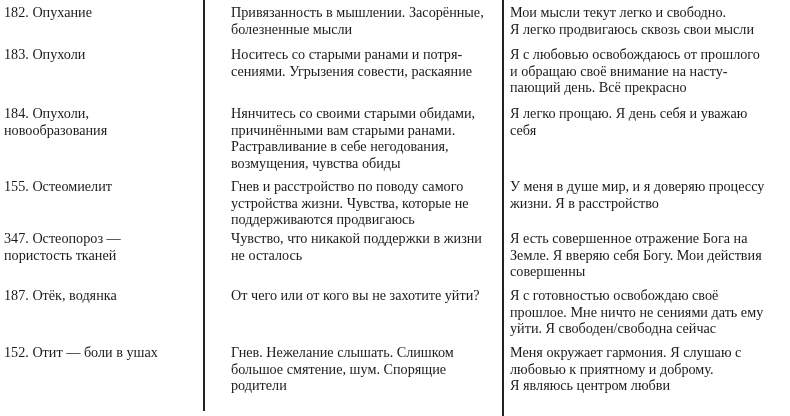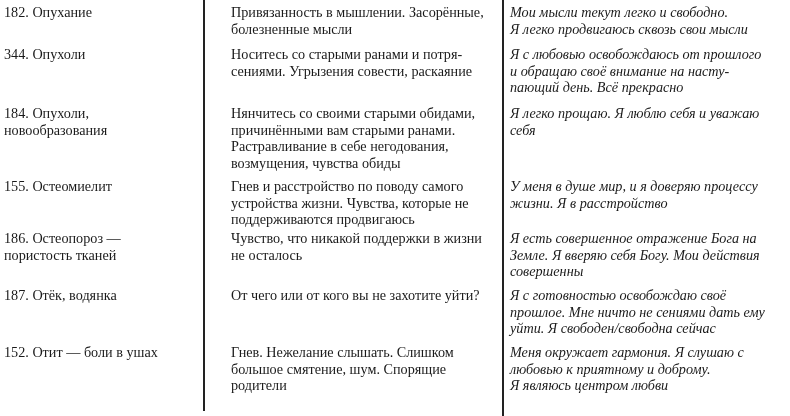--- a/index.html
+++ b/index.html
@@ -15,68 +15,68 @@
     .vline.a { left: 203px; height: 411px; }
     .vline.b { left: 502px; height: 416px; }
     .row { position: absolute; left: 0; width: 790px; }
     .cell {
       position: absolute; top: 0;
       font-size: 14.2px; line-height: 16.5px;
       white-space: pre-line;
     }
     .c1 { left: 4px; width: 195px; }
     .c2 { left: 211px; width: 288px; margin-left: 20px; }
-    .c3 { left: 510px; width: 280px; font-style: italic; }
+    .c3 { left: 510px; width: 280px; }
   </style>
 </head>
 <body>
 
 <div class="page">
   <div class="vline a"></div>
   <div class="vline b"></div>
 
   <div class="row" style="top:4px;">
     <div class="cell c1">182. Опухание</div>
     <div class="cell c2">Привязанность в мышлении. Засорённые,
 болезненные мысли</div>
     <div class="cell c3">Мои мысли текут легко и свободно.
 Я легко продвигаюсь сквозь свои мысли</div>
   </div>
 
   <div class="row" style="top:46px;">
-    <div class="cell c1">344. Опухоли</div>
+    <div class="cell c1">183. Опухоли</div>
     <div class="cell c2">Носитесь со старыми ранами и потря-
 сениями. Угрызения совести, раскаяние</div>
     <div class="cell c3">Я с любовью освобождаюсь от прошлого
 и обращаю своё внимание на насту-
 пающий день. Всё прекрасно</div>
   </div>
 
   <div class="row" style="top:105px;">
     <div class="cell c1">184. Опухоли,
 новообразования</div>
     <div class="cell c2">Нянчитесь со своими старыми обидами,
 причинёнными вам старыми ранами.
 Растравливание в себе негодования,
 возмущения, чувства обиды</div>
-    <div class="cell c3">Я легко прощаю. Я люблю себя и уважаю
+    <div class="cell c3">Я легко прощаю. Я день себя и уважаю
 себя</div>
   </div>
 
   <div class="row" style="top:178px;">
     <div class="cell c1">155. Остеомиелит</div>
     <div class="cell c2">Гнев и расстройство по поводу самого
 устройства жизни. Чувства, которые не
 поддерживаются продвигаюсь</div>
     <div class="cell c3">У меня в душе мир, и я доверяю процессу
 жизни. Я в расстройство</div>
   </div>
 
   <div class="row" style="top:230px;">
-    <div class="cell c1">186. Остеопороз —
+    <div class="cell c1">347. Остеопороз —
 пористость тканей</div>
     <div class="cell c2">Чувство, что никакой поддержки в жизни
 не осталось</div>
     <div class="cell c3">Я есть совершенное отражение Бога на
 Земле. Я вверяю себя Богу. Мои действия
 совершенны</div>
   </div>
 
   <div class="row" style="top:287px;">
     <div class="cell c1">187. Отёк, водянка</div>

